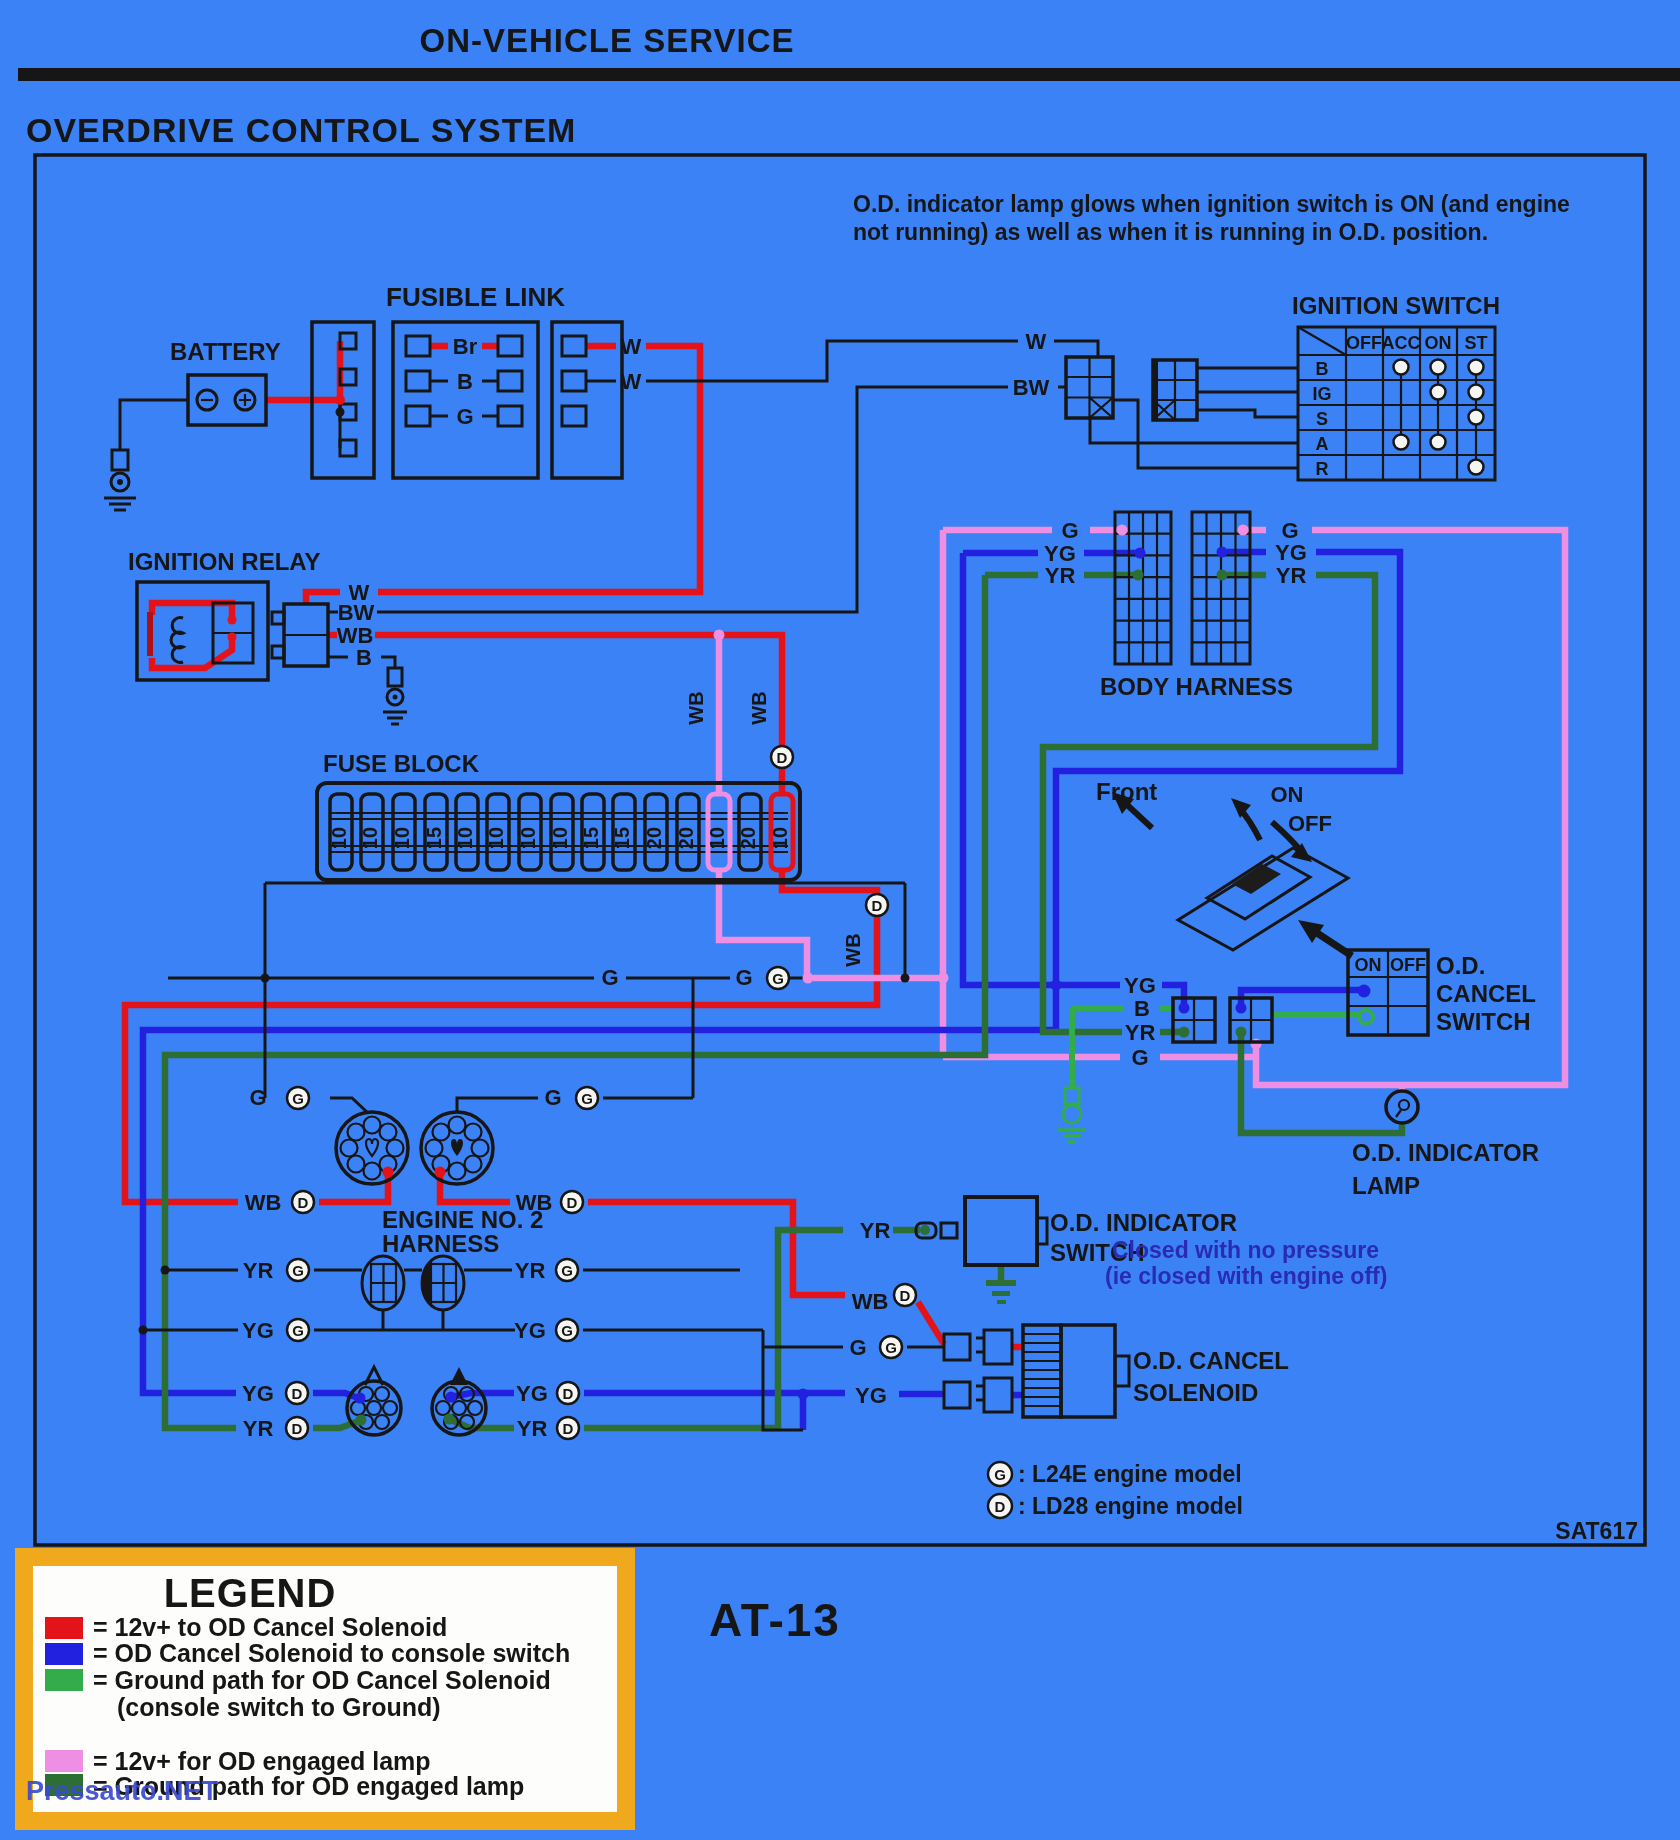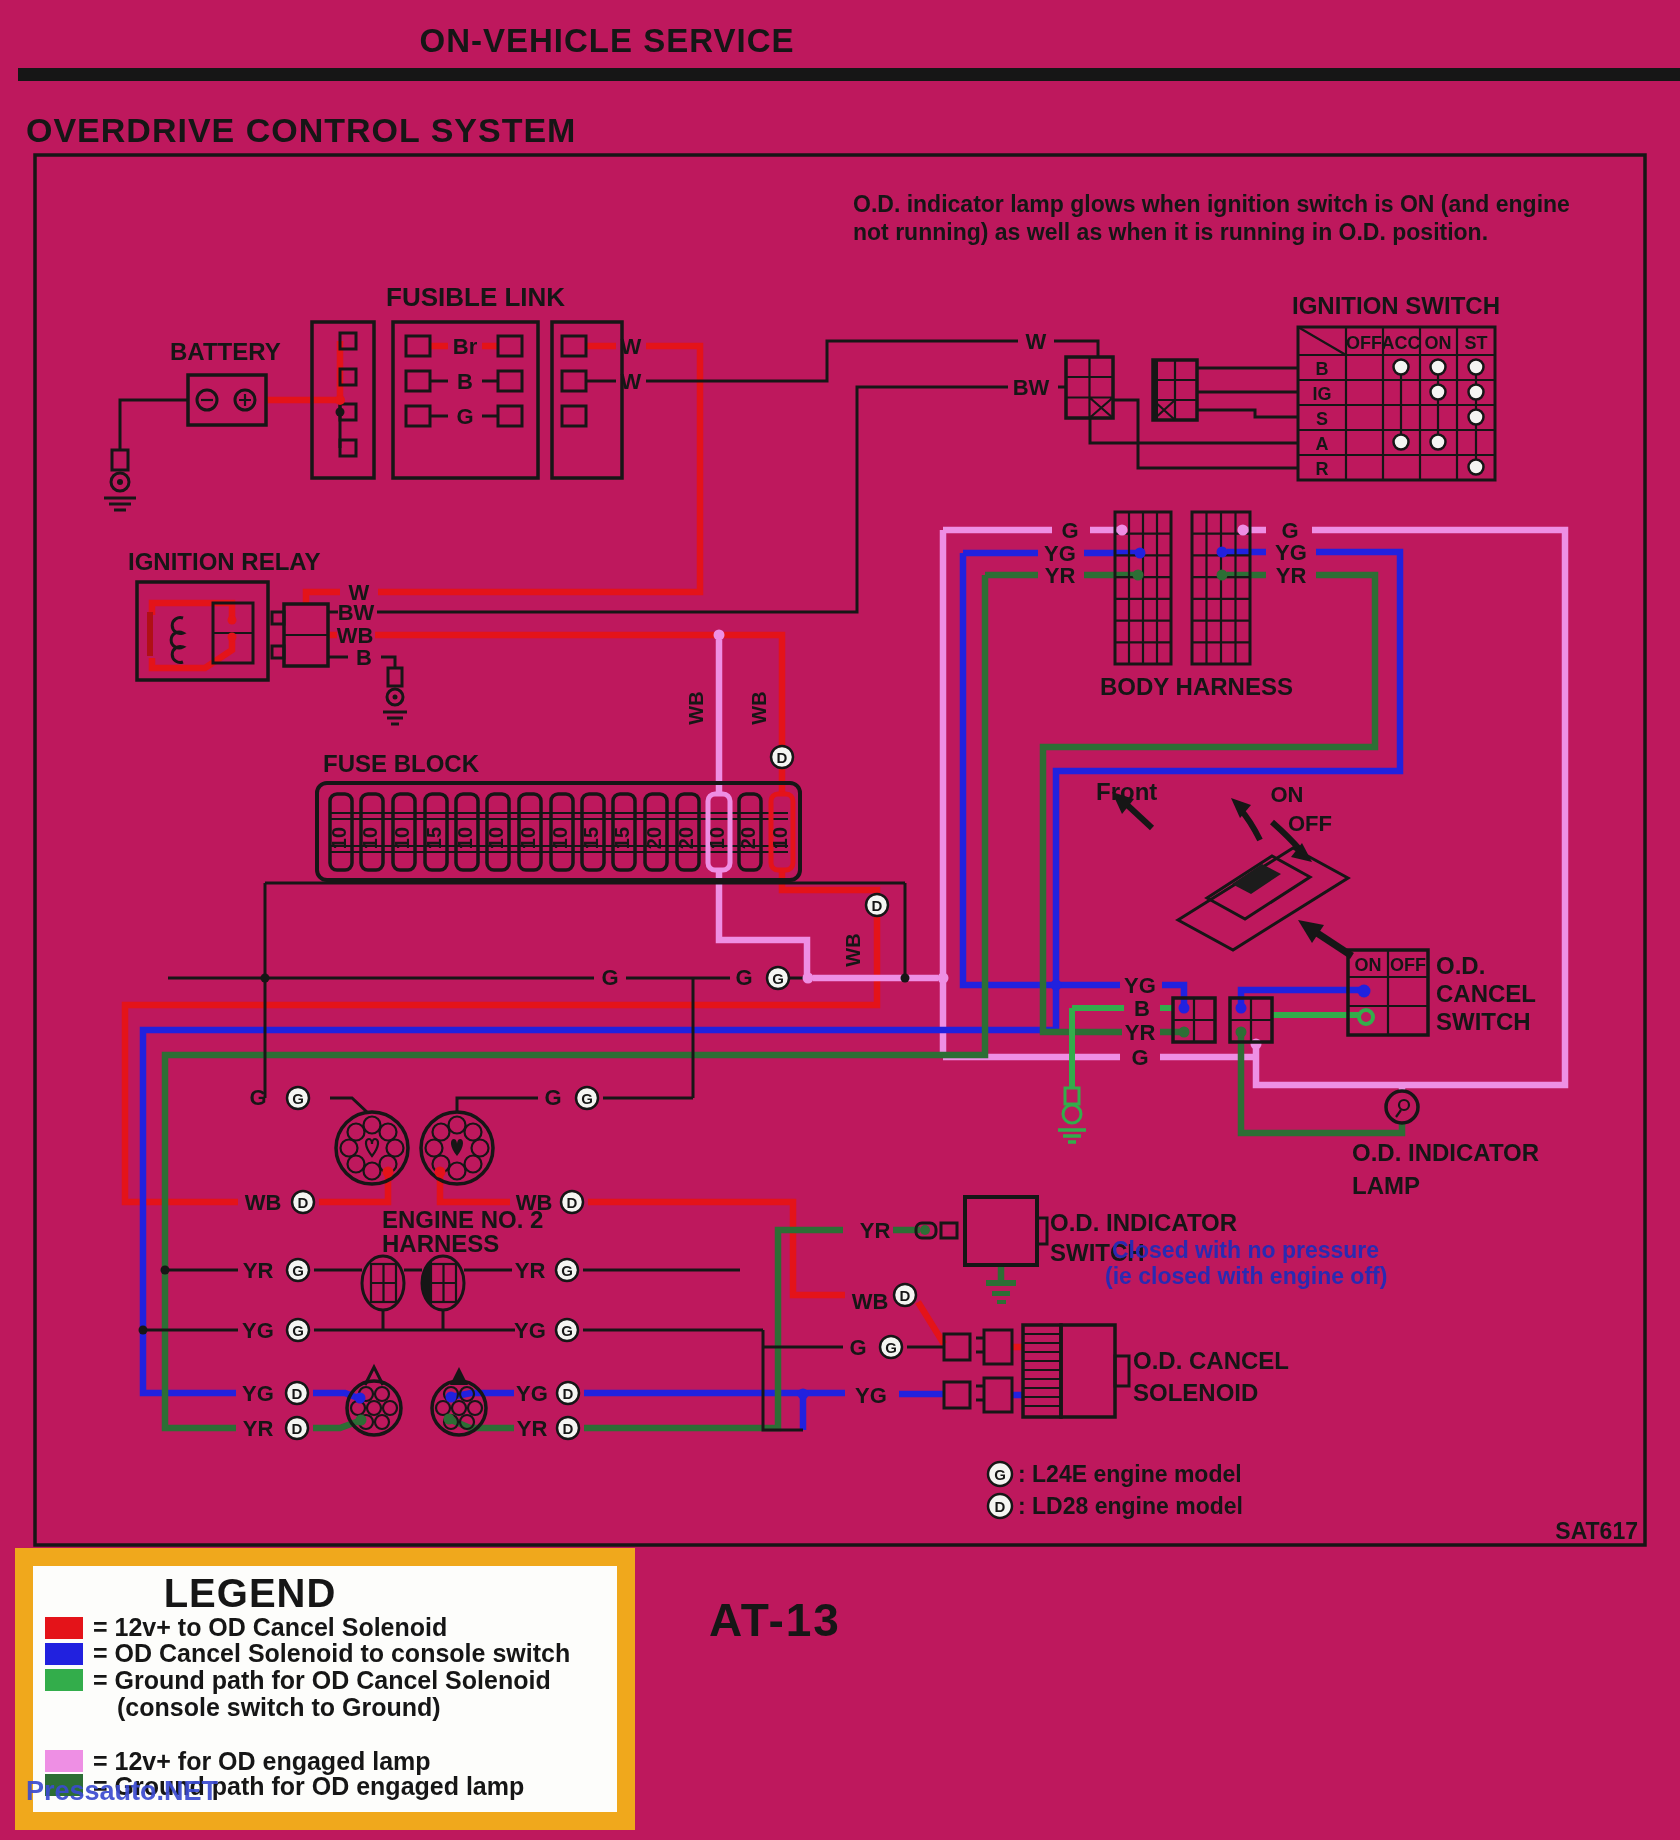--- a/index.html
+++ b/index.html
@@ -1,16 +1,16 @@
 <!DOCTYPE html>
 <html><head>
 <meta charset="utf-8">
 <style>
   html,body{margin:0;padding:0;background:#dcdcd8;}
-  .page{position:relative;width:1680px;height:1840px;background:#be185d;overflow:hidden;
+  .page{position:relative;width:1680px;height:1840px;background:#3b82f6;overflow:hidden;
         font-family:"Liberation Sans",sans-serif;}
   svg{position:absolute;left:0;top:0;}
   text{font-family:"Liberation Sans",sans-serif;font-weight:bold;fill:#161616;}
   .t33{font-size:33px;letter-spacing:1px;}
   .t34{font-size:34px;letter-spacing:1px;}
   .t24{font-size:24px;}
   .t26{font-size:26px;}
   .t23{font-size:23px;}
   .t22{font-size:22px;}
   .t20{font-size:20px;}

